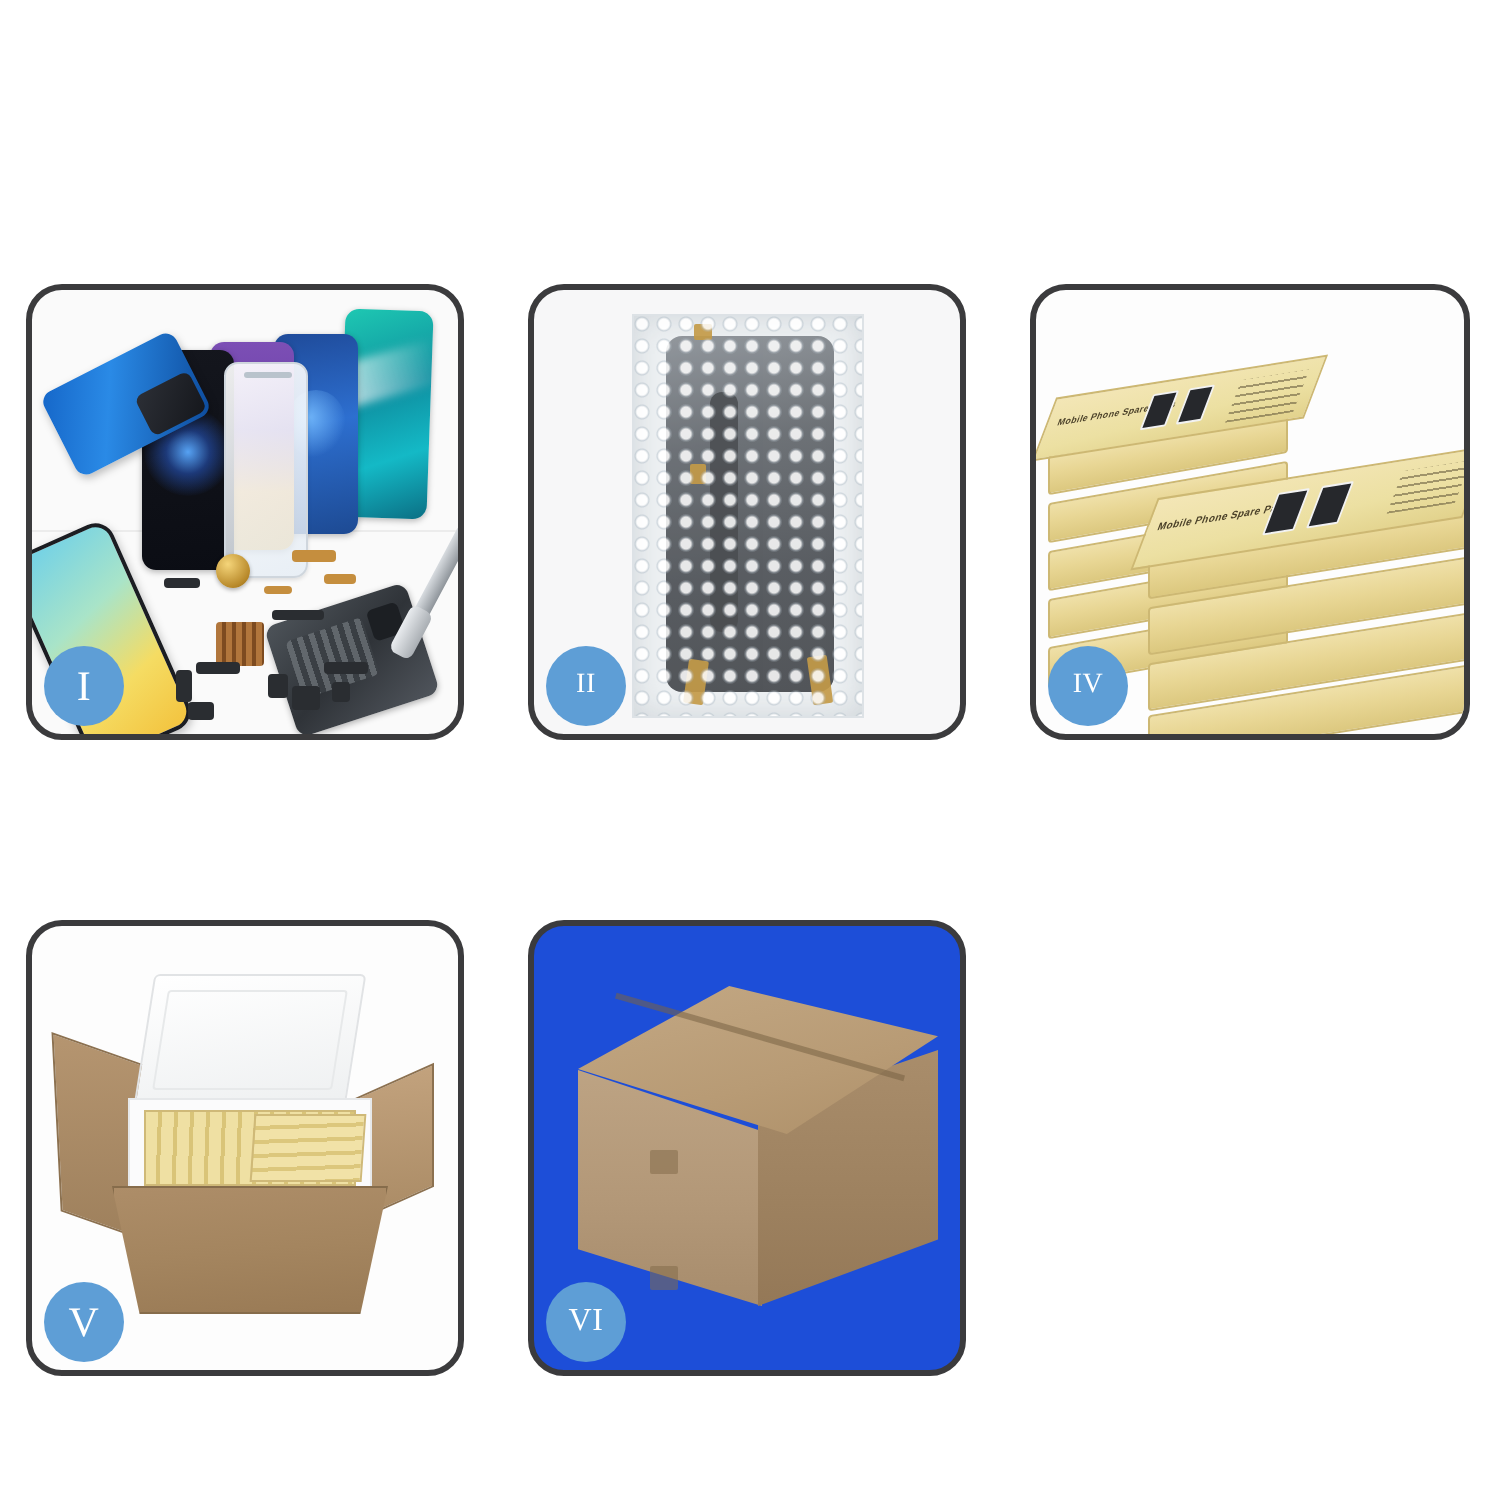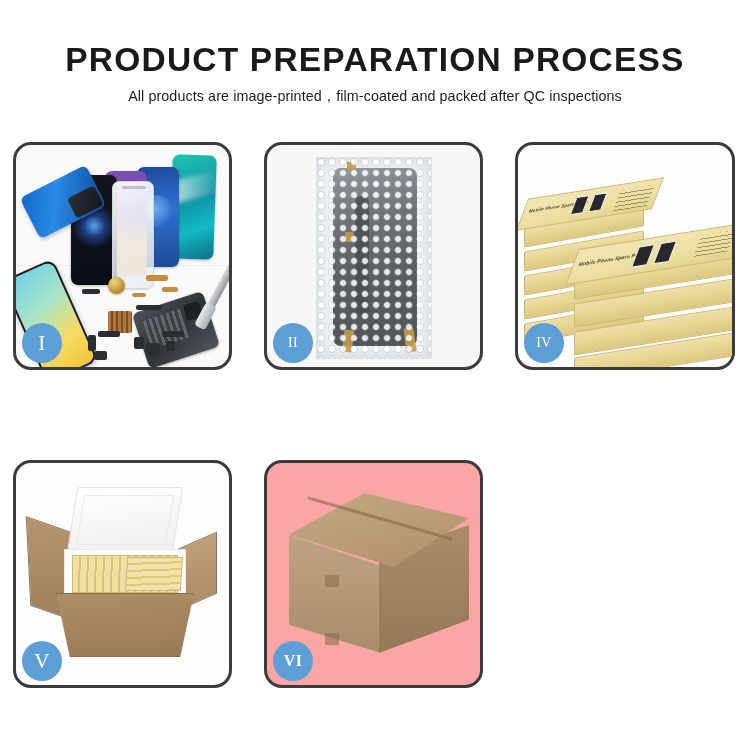--- a/index.html
+++ b/index.html
@@ -442,21 +442,21 @@
   .c5-body {
     position: absolute;
     left: 40px; top: 130px;
     width: 138px; height: 64px;
     background: linear-gradient(175deg,#ad8d68 0%,#a4855f 50%,#997a55 100%);
     border: 1px solid #866c4b;
     clip-path: polygon(0 0, 100% 0, 90% 100%, 10% 100%);
   }
 
   
-  .p6 { background: #fca5a5; font-weight: bold; }
+  .p6 { background: #1d4ed8; }
   .c6 { position: absolute; left: 0; top: 0; right: 0; bottom: 0; }
   .c6-top {
     position: absolute;
     left: 22px; top: 30px;
     width: 180px; height: 74px;
     background: linear-gradient(165deg,#c3a884 0%,#b89b75 60%,#ae9069 100%);
     clip-path: polygon(42% 0%, 100% 34%, 58% 100%, 0% 56%);
     border-radius: 2px;
   }
   .c6-top-seam {
@@ -487,24 +487,20 @@
   }
 
   
   .sr { position: absolute; width: 1px; height: 1px; overflow: hidden; clip: rect(0 0 0 0); }
 </style>
 </head>
 <body>
 
 <div id="page">
 
-  <div class="header">
-    <div class="main-title">PRODUCT PREPARATION PROCESS</div>
-    <div class="sub-title">All products are image-printed，film-coated and packed after QC inspections</div>
-  </div>
 
   <div class="grid">
 
     <div class="panel p1">
       <div class="panel-photo">
         <div class="floor"></div>
 
         <div class="ph ph-teal"></div>
         <div class="ph ph-blue"></div>
         <div class="ph ph-purple"></div>

